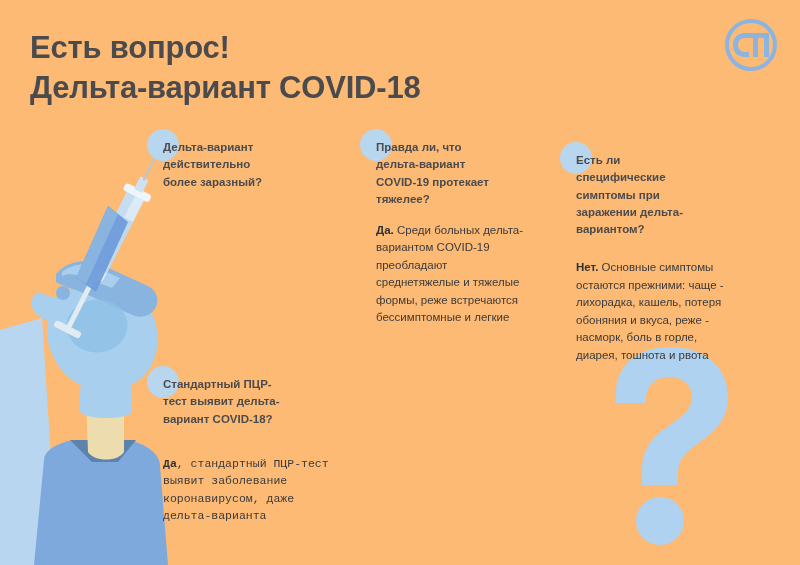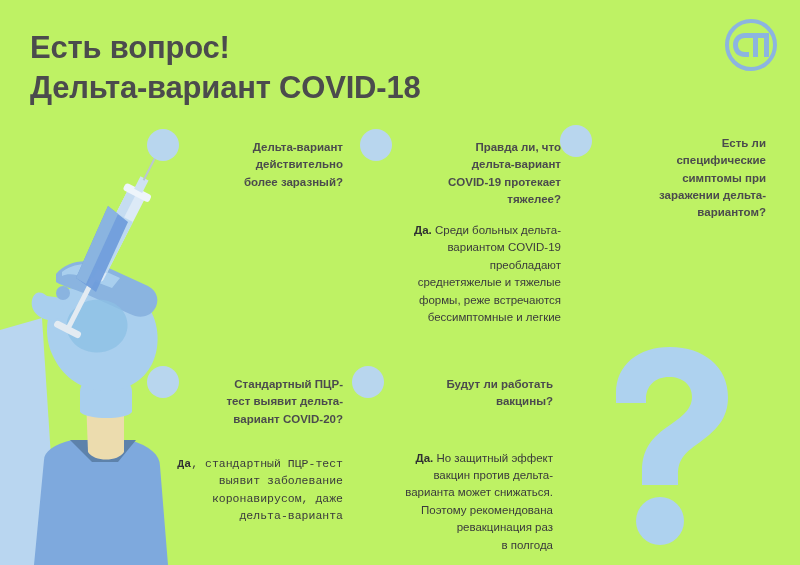--- a/index.html
+++ b/index.html
@@ -7,21 +7,21 @@
     padding: 0;
     background: #ffffff;
   }
   body {
     font-family: "Liberation Sans", "DejaVu Sans", sans-serif;
   }
   #poster {
     position: relative;
     width: 800px;
     height: 565px;
-    background: #bef264;
+    background: #fdba74;
     overflow: hidden;
   }
 
   
   #illustration {
     position: absolute;
     left: 0;
     top: 0;
     width: 200px;
     height: 565px;
@@ -58,21 +58,20 @@
     position: absolute;
     left: 586px;
     top: 345px;
     width: 175px;
     height: 200px;
   }
 
   
   .qa-block {
     position: absolute;
-    text-align: right;
   }
   .q-wrap {
     position: relative;
   }
   .q-dot {
     position: absolute;
     left: -16px;
     top: -10px;
     width: 32px;
     height: 32px;
@@ -94,21 +93,21 @@
     white-space: pre-line;
   }
   .a-text .lead {
     font-weight: bold;
     color: #303032;
   }
 
   
   #qa-1 { left: 163px; top: 139px; width: 180px; }
   #qa-2 { left: 376px; top: 139px; width: 185px; }
-  #qa-3 { left: 576px; top: 135px; width: 190px; }
+  #qa-3 { left: 576px; top: 152px; width: 190px; }
   #qa-4 { left: 163px; top: 376px; width: 180px; }
   #qa-5 { left: 368px; top: 376px; width: 185px; }
 
   #qa-1 .a-text { margin-top: 30px; }
   #qa-2 .a-text { margin-top: 14px; }
   #qa-3 .a-text { margin-top: 21px; }
   #qa-4 .a-text { margin-top: 27px; font-family: Liberation Mono, monospace; }
   #qa-5 .a-text { margin-top: 39px; }
 </style>
 </head>
@@ -218,42 +217,35 @@
 
   <div class="qa-block" id="qa-3">
     <div class="q-wrap">
       <span class="q-dot"></span>
       <div class="q-text">Есть ли
 специфические
 симптомы при
 заражении дельта-
 вариантом?</div>
     </div>
+    <div class="a-text"><span class="lead">Нет.</span><span> Основные симптомы
+остаются прежними: чаще -
+лихорадка, кашель, потеря
+обоняния и вкуса, реже -
+насморк, боль в горле,
+диарея, тошнота и рвота</span></div>
   </div>
 
   <div class="qa-block" id="qa-4">
     <div class="q-wrap">
       <span class="q-dot"></span>
       <div class="q-text">Стандартный ПЦР-
 тест выявит дельта-
-вариант COVID-20?</div>
+вариант COVID-18?</div>
     </div>
     <div class="a-text"><span class="lead">Да</span><span>, стандартный ПЦР-тест
 выявит заболевание
 коронавирусом, даже
 дельта-варианта</span></div>
   </div>
 
-  <div class="qa-block" id="qa-5">
-    <div class="q-wrap">
-      <span class="q-dot"></span>
-      <div class="q-text">Будут ли работать
-вакцины?</div>
-    </div>
-    <div class="a-text"><span class="lead">Да.</span><span> Но защитный эффект
-вакцин против дельта-
-варианта может снижаться.
-Поэтому рекомендована
-ревакцинация раз
-в полгода</span></div>
-  </div>
 
 </div>
 
 </body></html>

